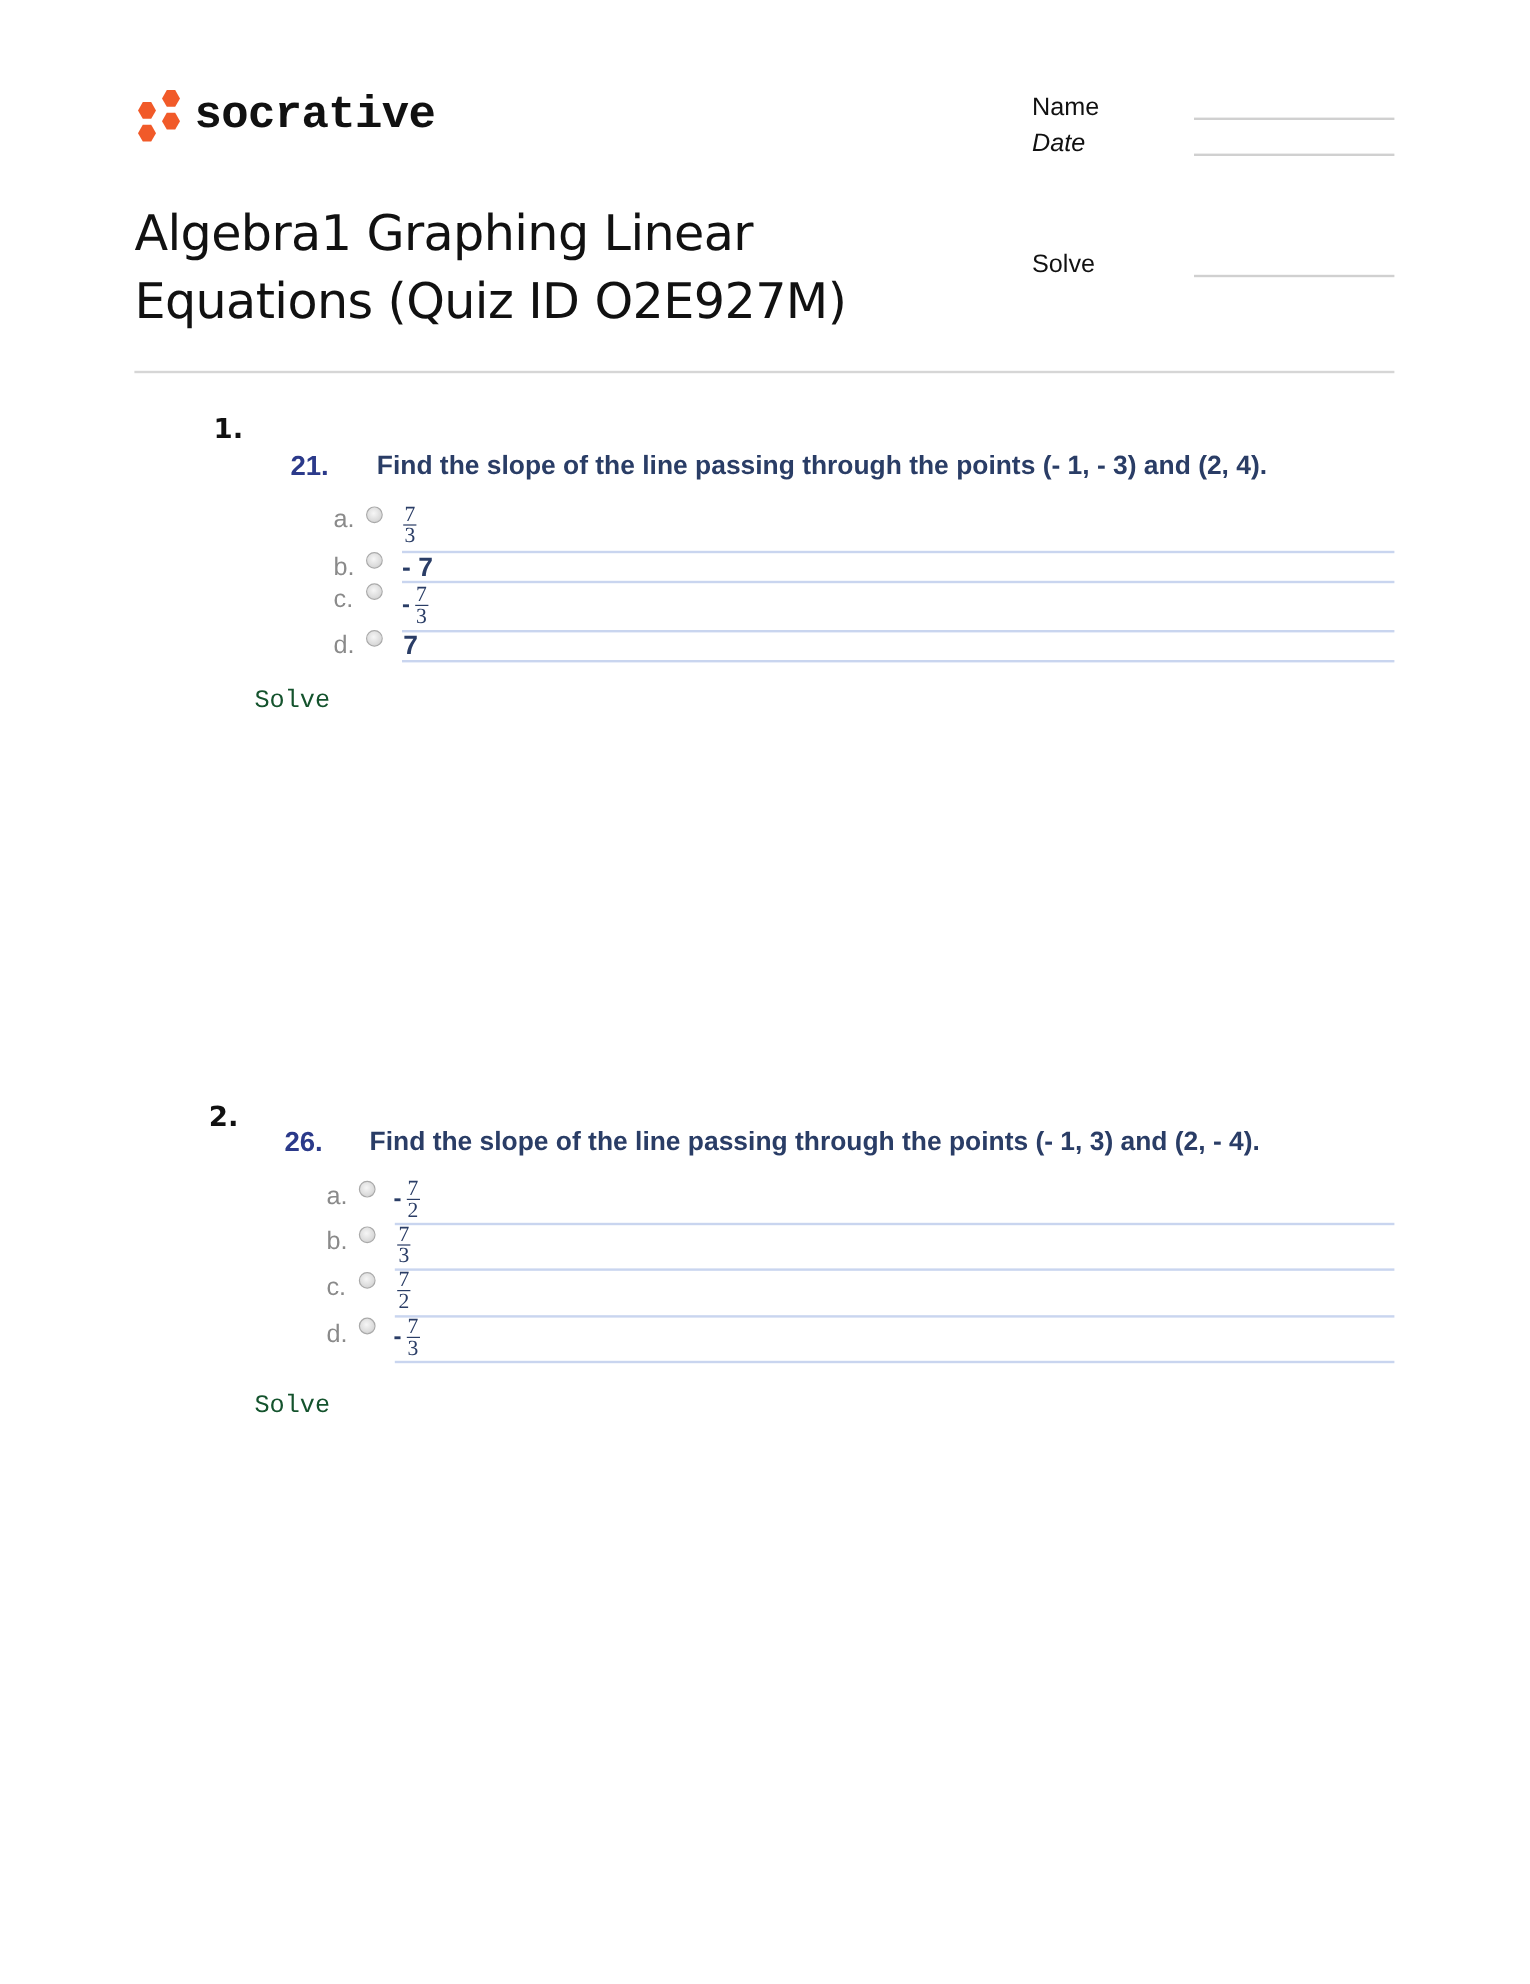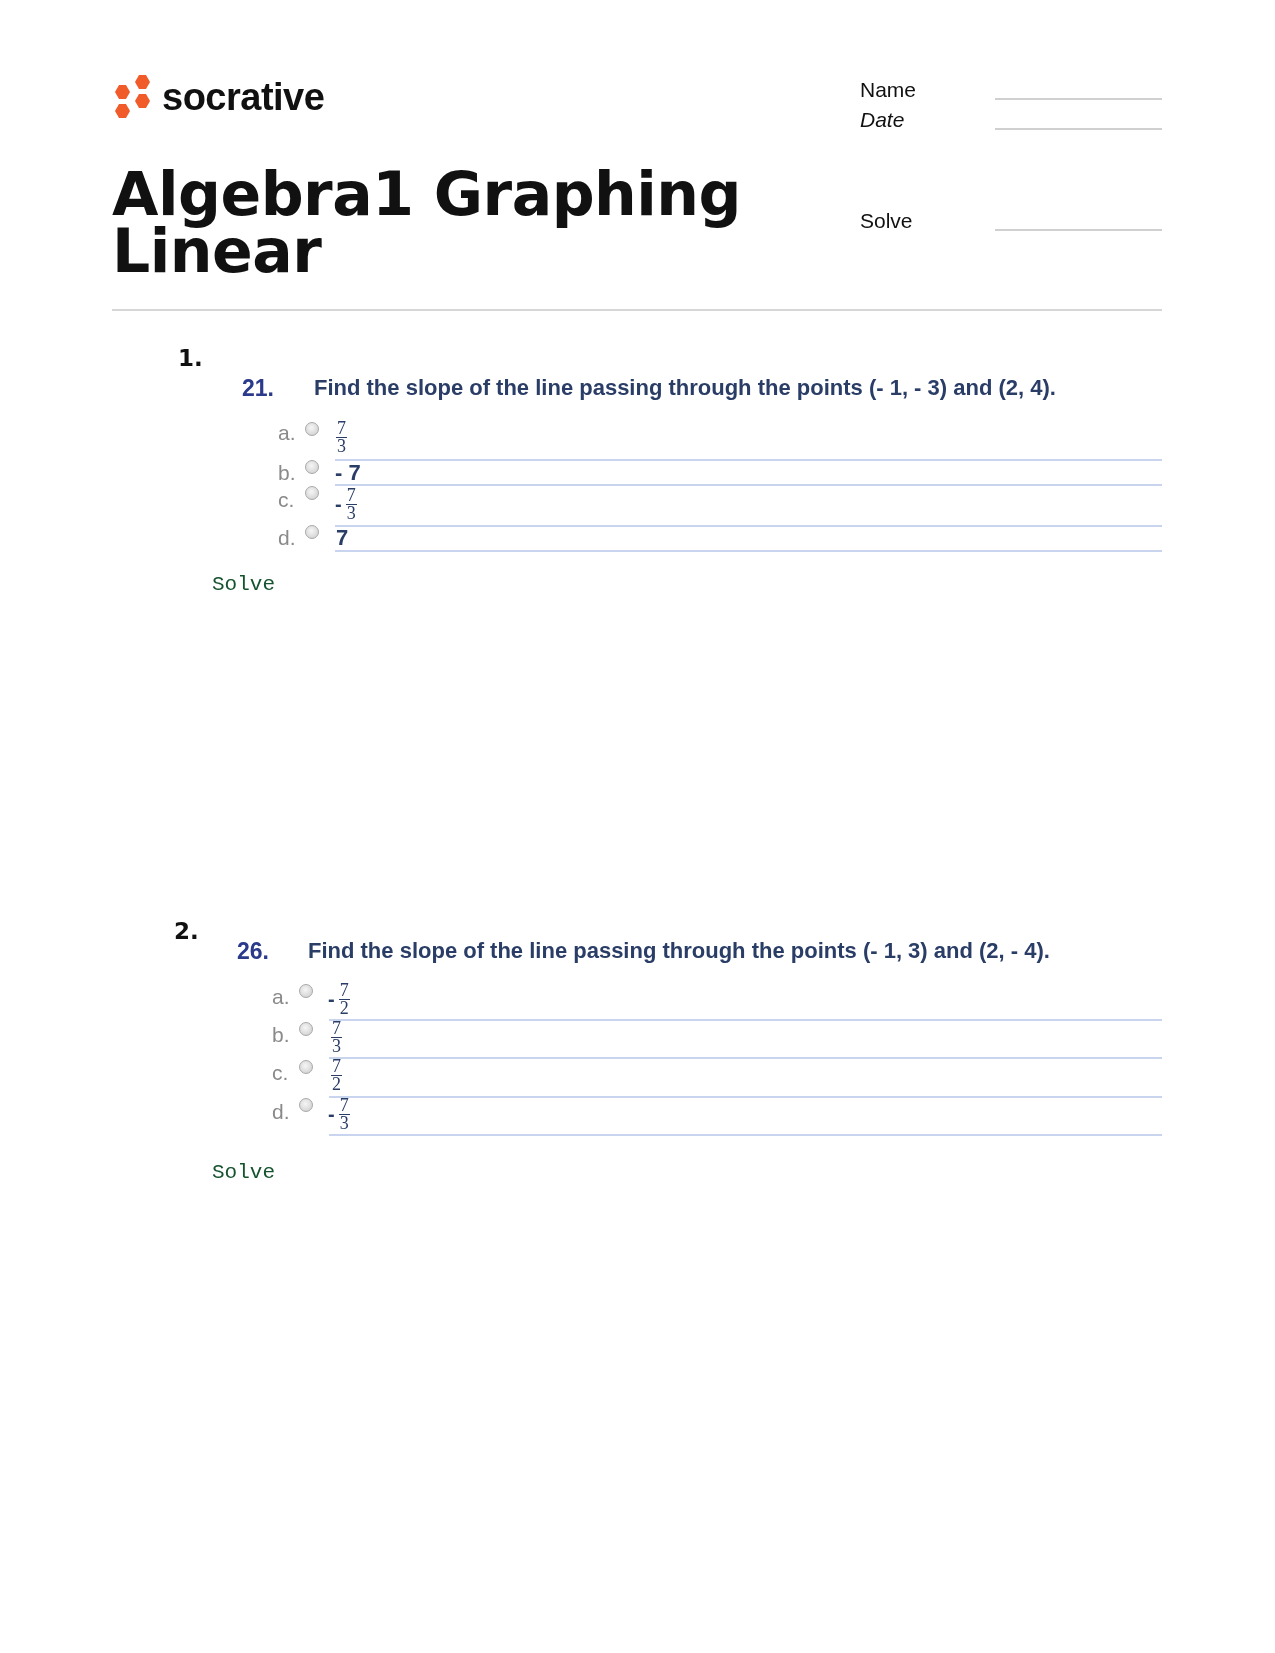--- a/index.html
+++ b/index.html
@@ -3,31 +3,31 @@
 <meta charset="utf-8">
 <style>
   html, body { margin: 0; padding: 0; background: #ffffff; }
   body { width: 1275px; height: 1653px; position: relative; overflow: hidden;
          font-family: "Liberation Sans", sans-serif; color: #111; }
   .abs { position: absolute; }
 
   
   .logo { left: 112px; top: 72px; height: 50px; display: flex; align-items: center; }
   .logo svg { width: 40px; height: 50px; }
-  .logo-text { font-family: Liberation Sans, sans-serif; font-size: 38px; font-weight: bold;
+  .logo-text { font-family: Liberation Mono, monospace; font-size: 38px; font-weight: bold;
                color: #111; margin-left: 10px; letter-spacing: -0.5px; line-height: 1; }
 
   
   .field-label { font-family: "Liberation Sans", sans-serif; font-size: 21px; color: #111;
                  text-align: left; width: 120px; }
   .field-line { height: 0; border-top: 2px solid #d0d0d0; }
 
   
   .title { left: 112px; top: 166px; width: 760px; font-family: "DejaVu Sans", sans-serif;
-           font-weight: bold; font-size: 60px; line-height: 57px; color: #111; letter-spacing: -0.5px; }
+           font-weight: normal; font-size: 41px; line-height: 57px; color: #111; letter-spacing: -0.5px; }
 
   .divider { left: 112px; top: 309px; width: 1050px; border-top: 2px solid #d6d6d6; height: 0; }
 
   .qnum { font-family: "DejaVu Sans", sans-serif; font-weight: bold; font-size: 23px; color: #111; }
   .qid { font-family: "Liberation Sans", sans-serif; font-weight: bold; font-size: 23px; color: #2b3a8a; text-align: center; }
   .qtext { font-family: "Liberation Sans", sans-serif; font-weight: bold; font-size: 22px; color: #2a3d66; white-space: nowrap; }
 
   .opt-letter { font-family: "Liberation Sans", sans-serif; font-size: 21px; color: #8a8a8a; }
   .radio { width: 14px; height: 14px; border-radius: 50%; border: 1px solid #a9a9a9;
            background: radial-gradient(circle at 45% 40%, #f6f6f6 0%, #dcdcdc 60%, #c6c6c6 100%);
@@ -61,20 +61,21 @@
 <div class="abs field-line" style="left:995px; top:98px; width:167px;"></div>
 
 <div class="abs field-label" style="left:860px; top:108px;font-style:italic;">Date</div>
 <div class="abs field-line" style="left:995px; top:128px; width:167px;"></div>
 
 <div class="abs field-label" style="left:860px; top:209px;">Solve</div>
 <div class="abs field-line" style="left:995px; top:229px; width:167px;"></div>
 
 <div class="abs title">
   <div>Algebra1 Graphing Linear</div>
+  <div>Equations (Quiz ID O2E927M)</div>
 </div>
 
 <div class="abs divider"></div>
 
 <div>
   <div class="abs qnum" style="left:178px; top:345px;">1.</div>
   <div class="abs qid" style="left:242px; top:375px;">21.</div>
   <div class="abs qtext" style="left:314px; top:375px;">Find the slope of the line passing through the points (- 1, - 3) and (2, 4).</div>
 
   <div class="abs opt-letter" style="left:278px; top:421px;">a.</div>

